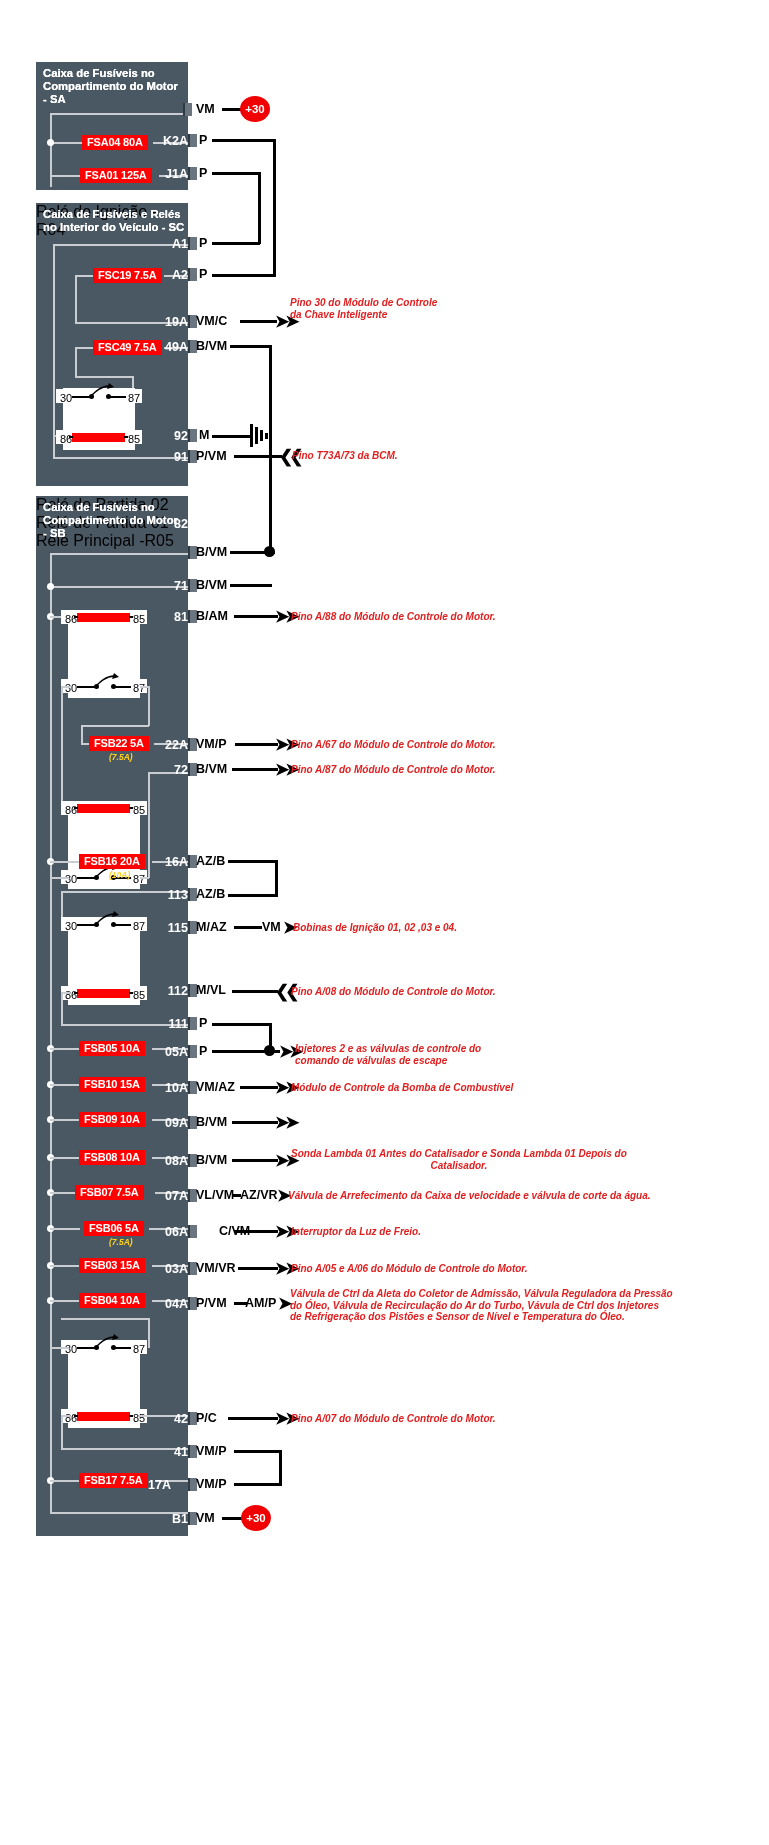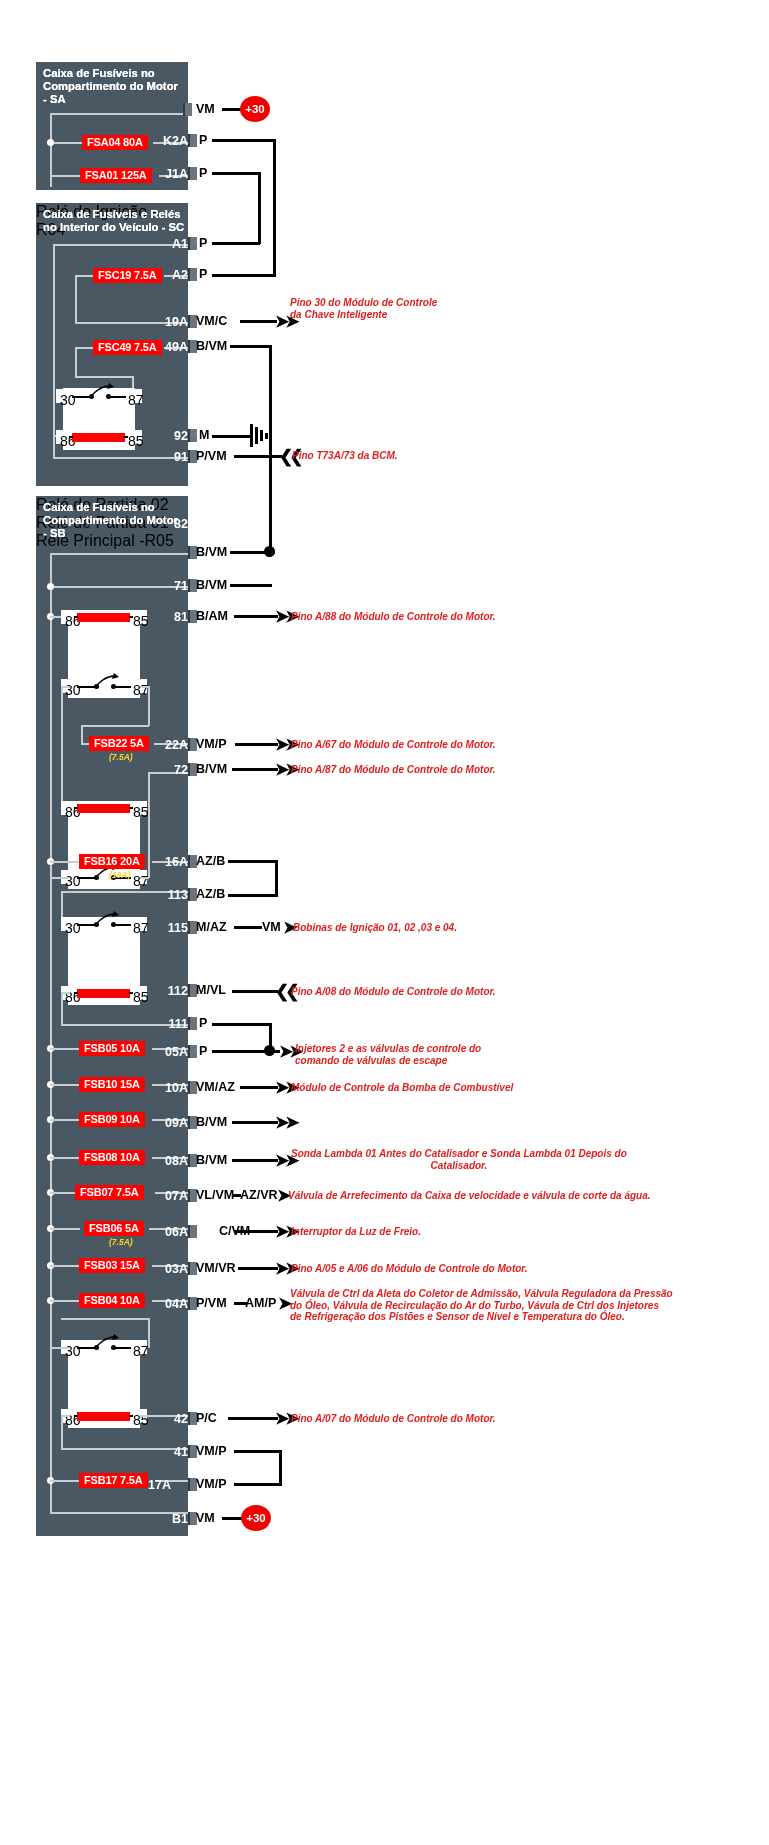--- a/index.html
+++ b/index.html
@@ -169,21 +169,21 @@
     background: #FFFFFF;
     height: 14px;
   }
   .coil {
     position: absolute;
     background: #FF0000;
     height: 9px;
   }
   .pinnum {
     position: absolute;
-    font-size: 14px;
+    font-size: 11px;
     color: #000000;
     font-weight: normal;
   }
   .sw-line { position: absolute; background: #000; height: 1.6px; }
   .sw-dot {
     position: absolute;
     width: 5px; height: 5px;
     border-radius: 50%;
     background: #000;
   }

